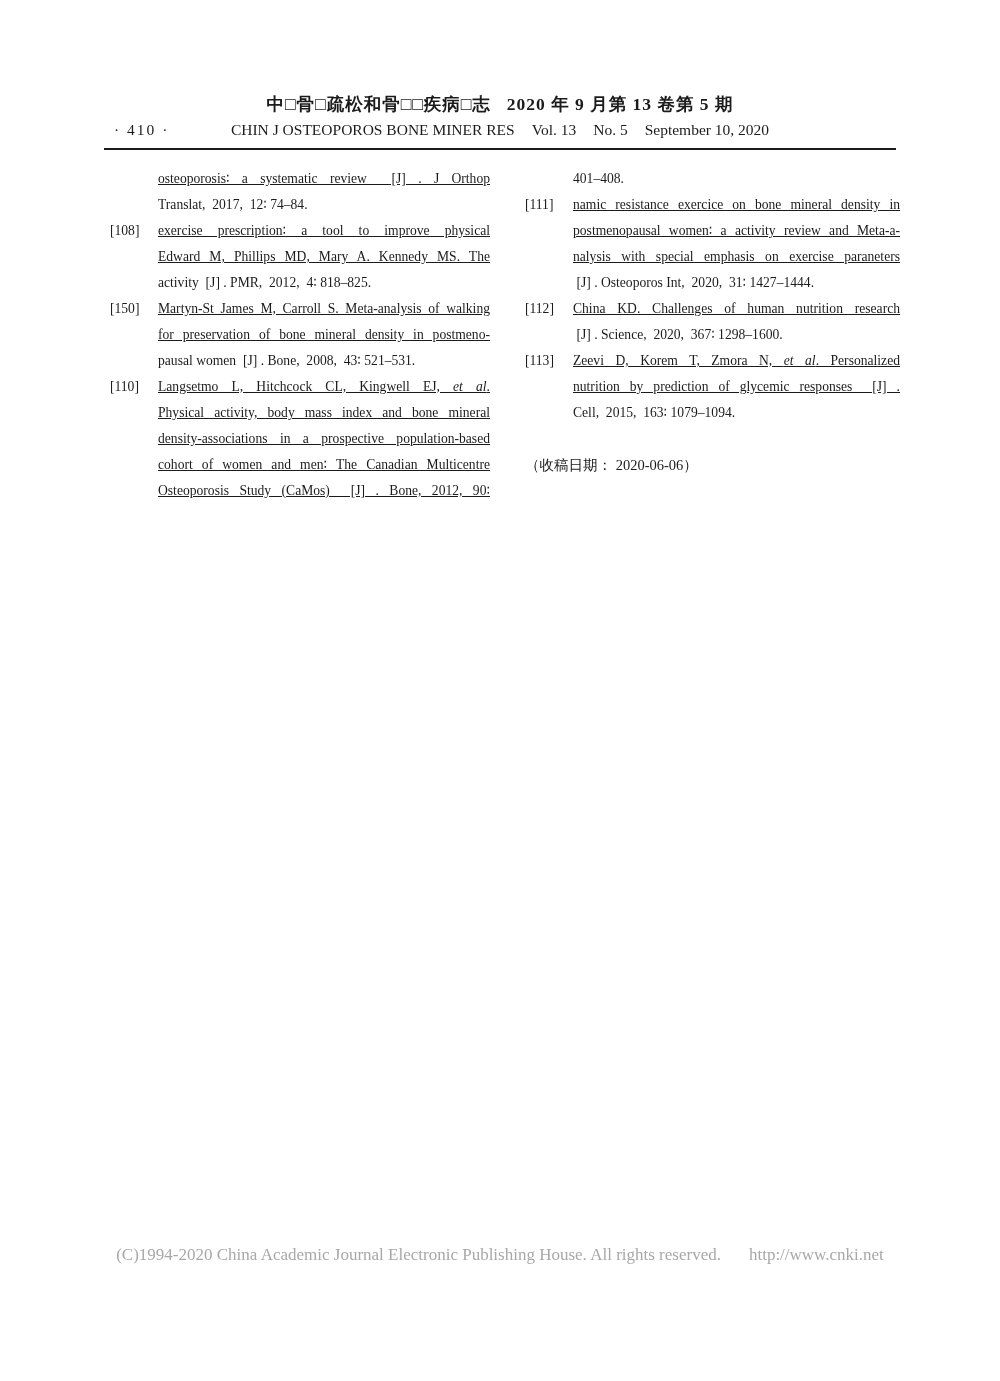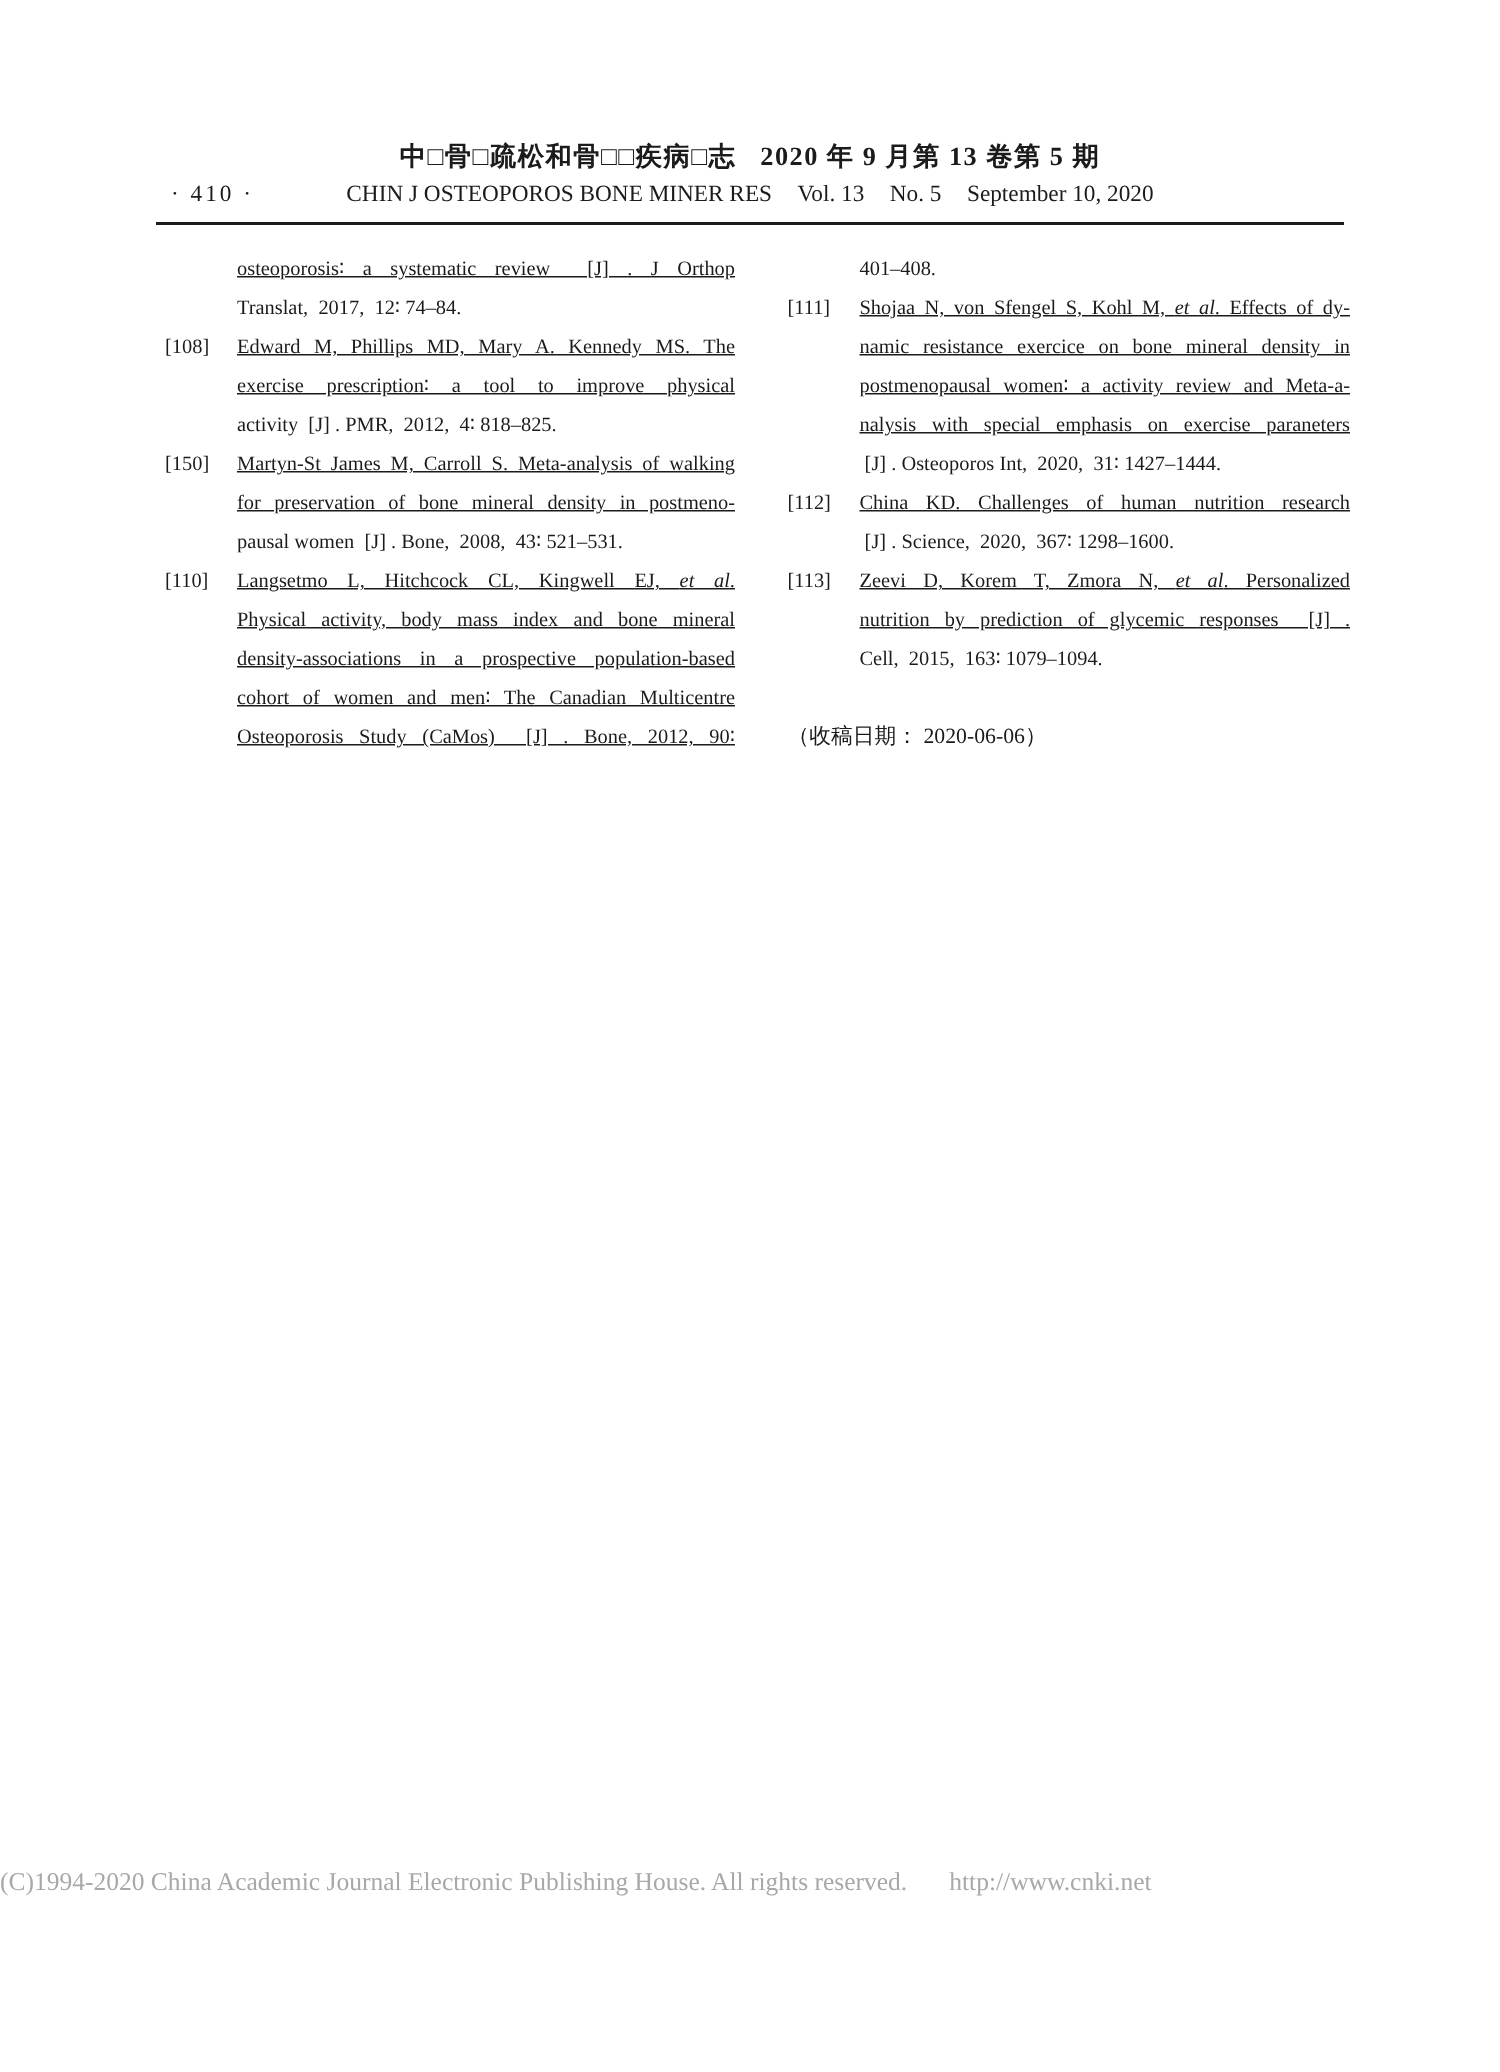--- a/index.html
+++ b/index.html
@@ -57,21 +57,21 @@
     font-size: 14.5px;
     line-height: 26px;
   }
   
   .footer {
     position: absolute;
     top: 1244px;
     left: 0;
     width: 100%;
     display: flex;
-    justify-content: flex-start;
+    justify-content: center;
     gap: 28px;
     color: #a8a8a8;
     font-size: 17px;
     line-height: 22px;
   }
 </style>
 </head>
 <body>
 
 <div class="page">
@@ -90,22 +90,22 @@
   <div class="columns">
     <section class="col col-left">
       <div>
           <div class="ref-entry">
             <span class="ref-label"></span>
             <div class="ref-line just">osteoporosis∶ a systematic review  [J] . J Orthop</div>
             <div class="ref-line">Translat,  2017,  12∶ 74–84.</div>
           </div>
           <div class="ref-entry">
             <span class="ref-label">[108]</span>
+            <div class="ref-line just">exercise prescription∶ a tool to improve physical</div>
             <div class="ref-line just">Edward M, Phillips MD, Mary A. Kennedy MS. The</div>
-            <div class="ref-line just">exercise prescription∶ a tool to improve physical</div>
             <div class="ref-line">activity  [J] . PMR,  2012,  4∶ 818–825.</div>
           </div>
           <div class="ref-entry">
             <span class="ref-label">[150]</span>
             <div class="ref-line just">Martyn-St James M, Carroll S. Meta-analysis of walking</div>
             <div class="ref-line just">for preservation of bone mineral density in postmeno-</div>
             <div class="ref-line">pausal women  [J] . Bone,  2008,  43∶ 521–531.</div>
           </div>
           <div class="ref-entry">
             <span class="ref-label">[110]</span>
@@ -118,21 +118,20 @@
         </div>
     </section>
     <section class="col col-right">
       <div>
           <div class="ref-entry">
             <span class="ref-label"></span>
             <div class="ref-line">401–408.</div>
           </div>
           <div class="ref-entry">
             <span class="ref-label">[111]</span>
-            <div class="ref-line just">Shojaa N, von Sfengel S, Kohl M, <i>et al</i>. Effects of dy-</div>
             <div class="ref-line just">namic resistance exercice on bone mineral density in</div>
             <div class="ref-line just">postmenopausal women∶ a activity review and Meta-a-</div>
             <div class="ref-line just">nalysis with special emphasis on exercise paraneters</div>
             <div class="ref-line"> [J] . Osteoporos Int,  2020,  31∶ 1427–1444.</div>
           </div>
           <div class="ref-entry">
             <span class="ref-label">[112]</span>
             <div class="ref-line just">China KD. Challenges of human nutrition research</div>
             <div class="ref-line"> [J] . Science,  2020,  367∶ 1298–1600.</div>
           </div>

